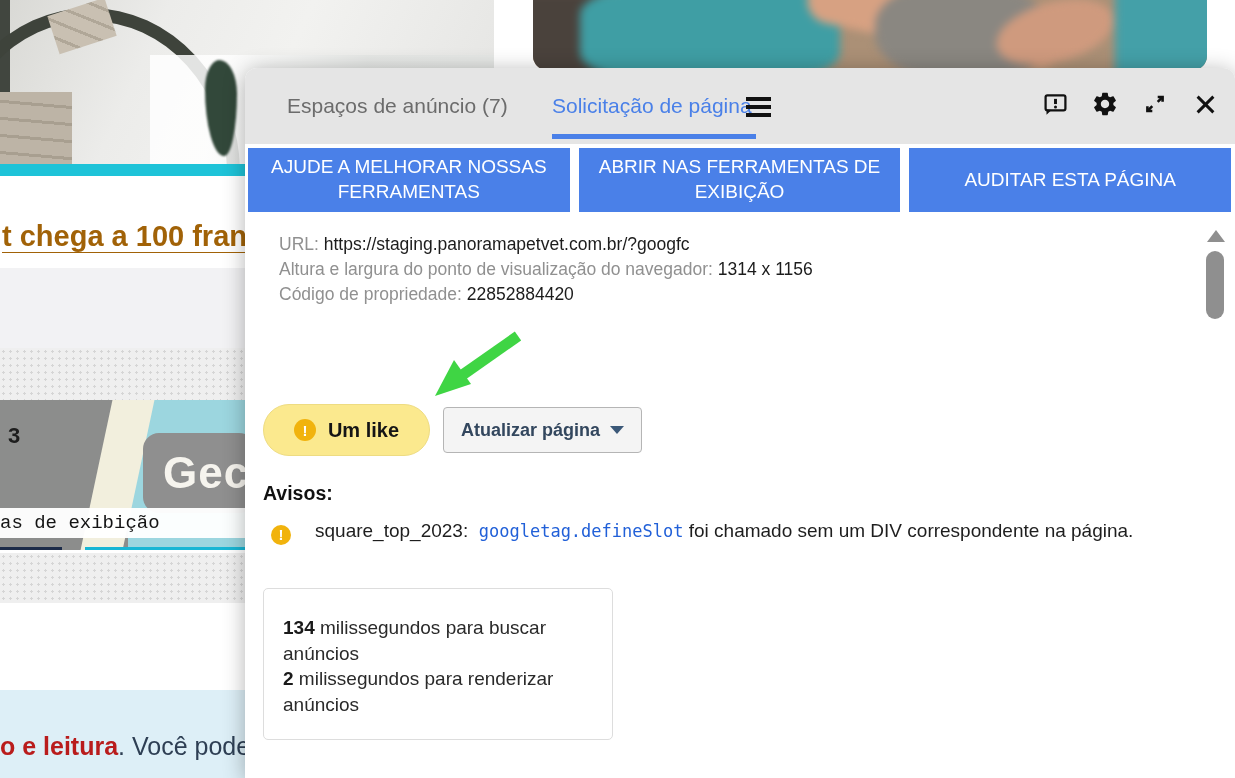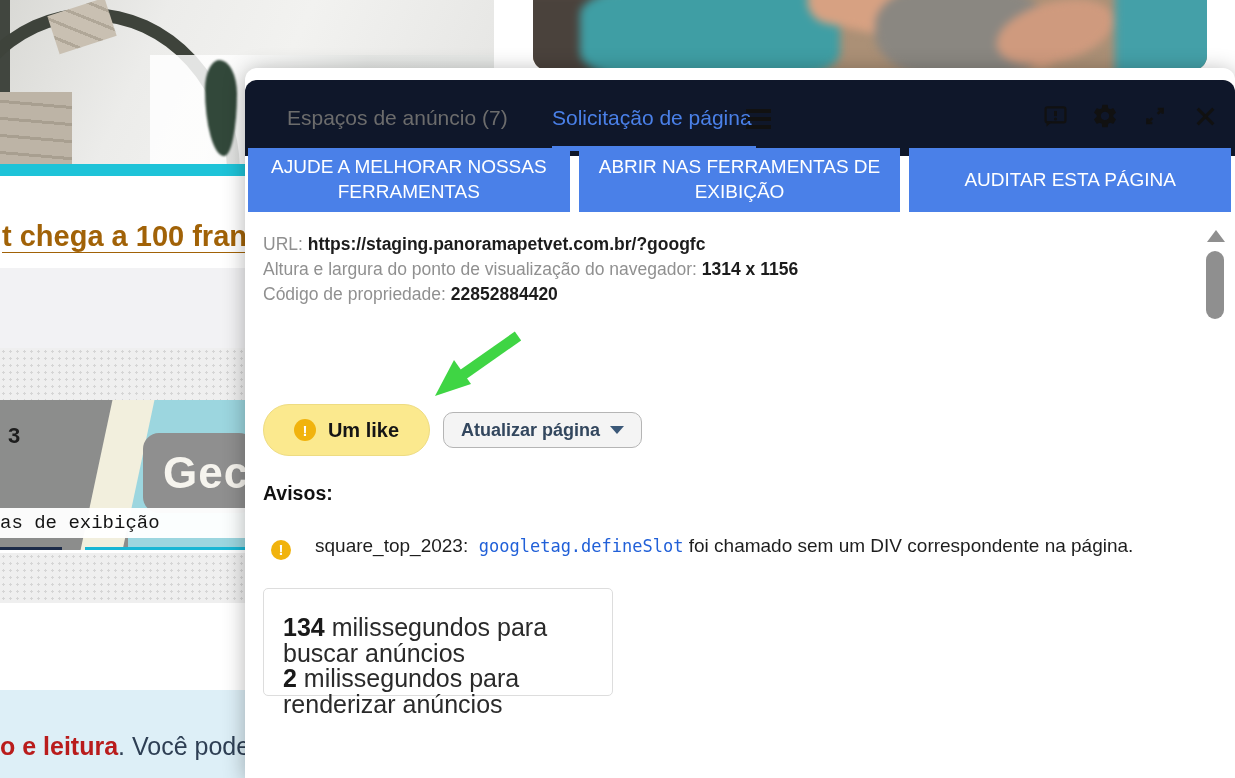--- a/index.html
+++ b/index.html
@@ -72,60 +72,60 @@
 
   #footer-blue { left:0; top:690px; width:245px; height:88px; background:#ddeff7; }
   #footer-blue .txt { position:absolute; left:0; top:42px; font-size:25px; white-space:nowrap; }
   #footer-blue .b { font-weight:bold; color:#b91c1c; }
   #footer-blue .r { color:#2e3f54; }
 
   
   #console { left:245px; top:68px; width:990px; height:710px; background:#fff;
     border-radius:12px 12px 0 0; box-shadow:0 3px 22px rgba(0,0,0,.3); }
 
-  #cons-header { position:absolute; left:0; top:12px; width:100%; height:76px; background:#0f172a;
+  #cons-header { position:absolute; left:0; top:0; width:100%; height:76px; background:#e5e5e5;
     border-radius:12px 12px 0 0; }
   .tab { position:absolute; top:26px; font-size:21px; cursor:default; }
   #tab-slots { left:42px; color:#6c6c6c; }
   #tab-page  { left:307px; color:#4a80e8; }
   #tab-underline { position:absolute; left:307px; top:66px; width:204px; height:5px; background:#4a80e8; }
   #hamburger { position:absolute; left:501px; top:29px; width:25px; }
   #hamburger div { height:4px; background:#111; margin-bottom:4px; }
   #header-icons { position:absolute; right:16px; top:22px; display:flex; gap:22px; align-items:center; }
   #header-icons .icn { width:28px; height:28px; display:flex; align-items:center; justify-content:center; }
 
   #btn-row { position:absolute; left:3px; top:80px; width:983px; height:64px; display:flex; gap:9px; }
   .blue-btn { flex:1; background:#4a80e8; color:#fff; font-size:19px; text-align:center;
     display:flex; align-items:center; justify-content:center; line-height:1.3; padding:0 14px; border:none; }
 
   #info-block { position:absolute; left:18px; top:164px; width:908px; font-size:17.5px; line-height:25px; }
-  #info-block .lbl { color:#909090; }
-  #info-block .val { color:#1c1c1c;font-weight:bold; }
+  #info-block .lbl { color:#909090;margin-left:16px; }
+  #info-block .val { color:#1c1c1c; }
 
   #green-arrow { position:absolute; left:170px; top:262px; pointer-events:none; z-index:6; }
 
   #aviso-row { position:absolute; left:18px; top:336px; display:flex; align-items:center; gap:13px; }
   #warn-pill { width:167px; height:52px; border-radius:26px; background:#fbe98e; border:1px solid #eedc82;
     display:flex; align-items:center; justify-content:center; gap:12px; cursor:pointer; }
   .warn-dot { width:22px; height:22px; border-radius:50%; background:#f1b30d; color:#fff; font-weight:bold;
     font-size:15px; display:inline-flex; align-items:center; justify-content:center; flex:none; }
   #warn-pill .lab { font-size:20px; font-weight:bold; color:#151515; }
-  #refresh-btn { height:36px; padding:0 17px; background:#f4f4f4; border:1px solid #b5b5b5; border-radius:10px;
+  #refresh-btn { height:46px; padding:0 17px; background:#f4f4f4; border:1px solid #b5b5b5; border-radius:4px;
     display:flex; align-items:center; gap:10px; cursor:pointer; }
   #refresh-btn .lab { font-size:18px; font-weight:bold; color:#33475e; }
   #refresh-btn .caret { width:0; height:0; border-left:7px solid transparent; border-right:7px solid transparent;
     border-top:8px solid #3b5878; }
 
   #avisos-heading { position:absolute; left:18px; top:414px; font-size:19.5px; font-weight:bold; color:#111; }
-  #warning-item { position:absolute; left:18px; top:443px; width:935px; font-size:19px; line-height:30px; color:#1e1e1e;margin-top:20px; }
+  #warning-item { position:absolute; left:18px; top:443px; width:935px; font-size:19px; line-height:40px; color:#1e1e1e; }
   #warning-item .warn-dot { width:20px; height:20px; margin:0 24px 0 8px; vertical-align:-3px; }
   #warning-item .code { font-family:"DejaVu Sans Mono", monospace; font-size:17px; color:#2160d8; cursor:pointer; }
 
-  #stats-box { position:absolute; left:18px; top:520px; width:350px; height:108px; background:#fff;
-    border:1px solid #ddd; border-radius:5px; padding:26px 30px 0 19px; font-size:25px; line-height:25.5px; color:#2a2a2a; }
+  #stats-box { position:absolute; left:18px; top:520px; width:350px; height:152px; background:#fff;
+    border:1px solid #ddd; border-radius:5px; padding:26px 30px 0 19px; font-size:19px; line-height:25.5px; color:#2a2a2a; }
   #stats-box b { color:#1a1a1a; }
 
   #sb-arrow { position:absolute; left:962px; top:162px; width:0; height:0;
     border-left:9px solid transparent; border-right:9px solid transparent; border-bottom:12px solid #8f8f8f; }
   #sb-thumb { position:absolute; left:961px; top:183px; width:18px; height:68px; border-radius:9px; background:#8f8f8f; }
 </style>
 </head>
 <body>
 
 <div id="page-bg">

